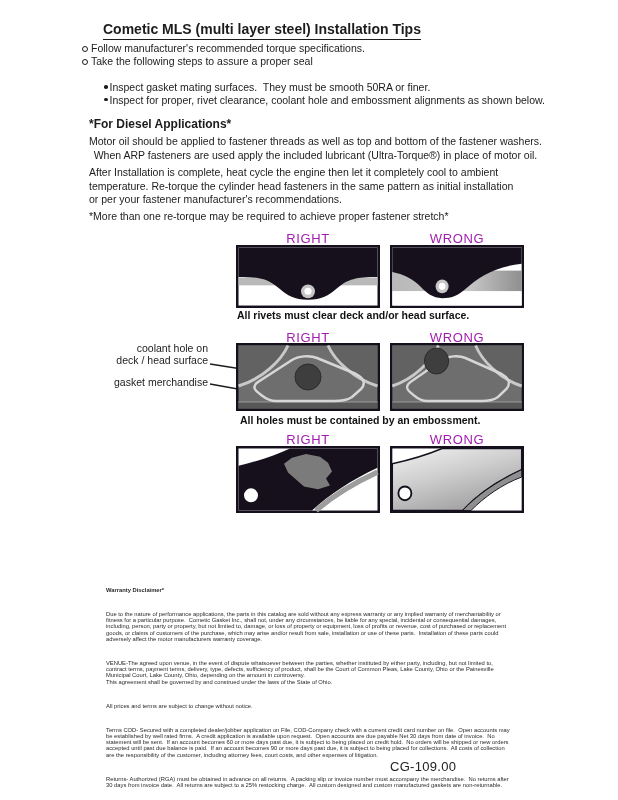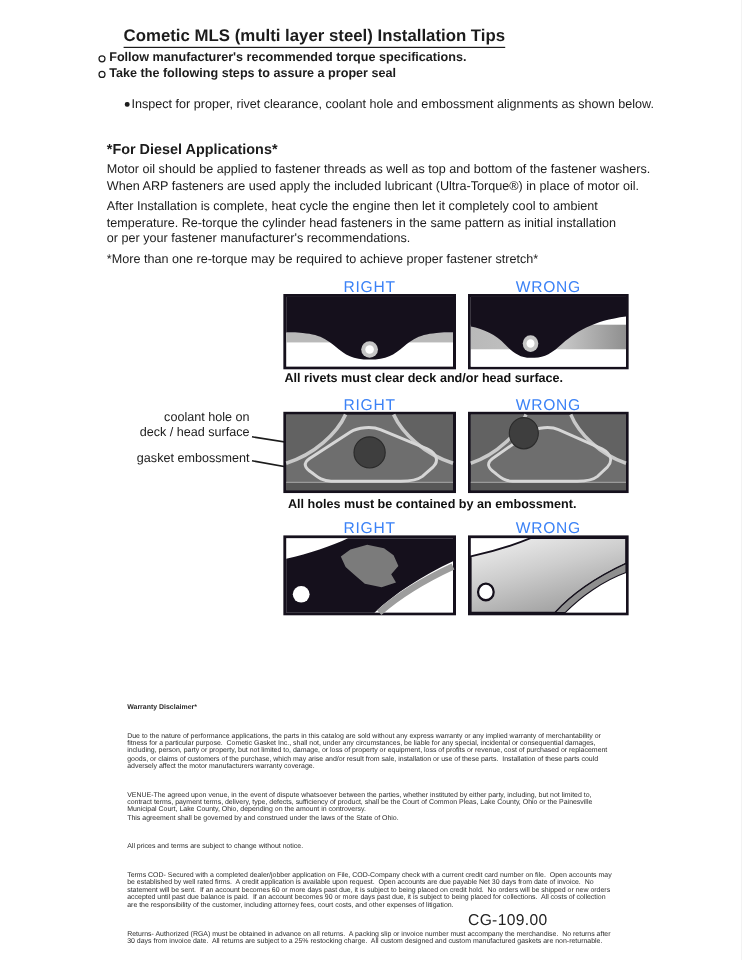--- a/index.html
+++ b/index.html
@@ -6,30 +6,30 @@
   .page{
     position:relative;width:618px;height:800px;background:#ffffff;
     font-family:"Liberation Sans",sans-serif;color:#1c1c1c;overflow:hidden;
     margin:0 auto;
   }
   .abs{position:absolute;}
   .title{
     left:103px;top:21px;font-size:14px;font-weight:bold;
     border-bottom:1.5px solid #1c1c1c;padding-bottom:2px;white-space:pre;
   }
-  .bullets{left:82px;top:42px;font-size:10.5px;line-height:13px;font-weight:bold;}
+  .bullets{left:82px;top:42px;font-size:10.5px;line-height:13px;}
   .bullet-row{display:flex;align-items:flex-start;}
   .ring{width:4px;height:4px;border:1px solid #1c1c1c;border-radius:50%;margin:4px 3px 0 0;flex:0 0 auto;}
   .subbullets{left:104px;top:81px;font-size:10.5px;line-height:12.5px;}
   .dot{width:3.5px;height:3.5px;background:#1c1c1c;border-radius:50%;margin:4px 2px 0 0;flex:0 0 auto;}
   .btxt{white-space:pre;}
   .diesel-h{left:89px;top:117px;font-size:12px;font-weight:bold;}
   .body-p{left:89px;font-size:10.5px;line-height:13.5px;white-space:pre;}
-  .p1{top:135px;} .p2{top:166px;} .note{top:210px;}
-  .rw-label{font-size:13px;letter-spacing:.6px;text-align:center;color:#3b82f6;}
+  .p1{top:135px;text-align:center;} .p2{top:166px;} .note{top:210px;}
+  .rw-label{font-size:13px;letter-spacing:.6px;text-align:center;color:#a21caf;}
   .cap{font-size:10.5px;font-weight:bold;color:#111;white-space:pre-line;line-height:11px;}
   .ann{font-size:10.5px;text-align:right;white-space:pre-line;line-height:11.5px;width:110px;left:98px;}
   .fineprint{left:106px;top:575px;font-size:5.8px;line-height:6.2px;color:#2a2a2a;white-space:pre;}
   .fineprint .fp-h{font-weight:bold;margin-bottom:5px;}
   .fineprint .fp-p{margin-bottom:5.5px;}
   .footer-code{left:390px;top:759px;font-size:13px;letter-spacing:.3px;color:#222;text-align:right;}
   svg{display:block;}
 </style>
 </head>
 <body>
@@ -43,20 +43,24 @@
       <span class="ring"></span>
       <span class="btxt">Follow manufacturer's recommended torque specifications.</span>
     </div>
     <div class="bullet-row">
       <span class="ring"></span>
       <span class="btxt">Take the following steps to assure a proper seal</span>
     </div>
   </div>
 
   <div class="abs subbullets">
+    <div class="bullet-row">
+      <span class="dot"></span>
+      <span class="btxt">Inspect gasket mating surfaces.  They must be smooth 50RA or finer.</span>
+    </div>
     <div class="bullet-row">
       <span class="dot"></span>
       <span class="btxt">Inspect for proper, rivet clearance, coolant hole and embossment alignments as shown below.</span>
     </div>
   </div>
 
   <div class="abs diesel-h">*For Diesel Applications*</div>
   <div class="abs body-p p1">Motor oil should be applied to fastener threads as well as top and bottom of the fastener washers.
 When ARP fasteners are used apply the included lubricant (Ultra-Torque®) in place of motor oil.</div>
   <div class="abs body-p p2">After Installation is complete, heat cycle the engine then let it completely cool to ambient
@@ -88,21 +92,21 @@
     <rect x="2.5" y="47" width="139" height="14.5" fill="#ffffff"></rect>
     <path d="M2.5,2.5 H141.5 V19 C112,22.5 96,32 82,44 C72,52.5 66,54 56,54 C46,54 39,48.5 33,42.5 C25,34.5 14,29.5 2.5,27.5 Z" fill="#15101c"></path>
     <circle cx="56" cy="42" r="7" fill="#c6c6c6"></circle>
     <circle cx="56" cy="42" r="3.6" fill="#ffffff"></circle>
   </svg>
 
   <div class="abs cap" style="left:237px;top:310px;">All rivets must clear deck and/or head surface.</div>
 
   <div class="abs ann" style="top:343px;">coolant hole on
 deck / head surface</div>
-  <div class="abs ann" style="top:377px;">gasket embossment</div>
+  <div class="abs ann" style="top:377px;">gasket merchandise</div>
 
   <svg class="abs" style="left:205px;top:352px;" width="105" height="48" viewBox="0 0 105 48">
     <line x1="5" y1="12" x2="100" y2="27" stroke="#1c1c1c" stroke-width="1.3"></line>
     <line x1="5" y1="32" x2="55" y2="41" stroke="#1c1c1c" stroke-width="1.3"></line>
   </svg>
 
   <div class="abs rw-label" style="left:236px;top:330px;width:144px;">RIGHT</div>
   <div class="abs rw-label" style="left:390px;top:330px;width:134px;">WRONG</div>
 
   <svg class="abs" style="left:236px;top:343px;" width="144" height="68" viewBox="0 0 144 68" preserveAspectRatio="none">

